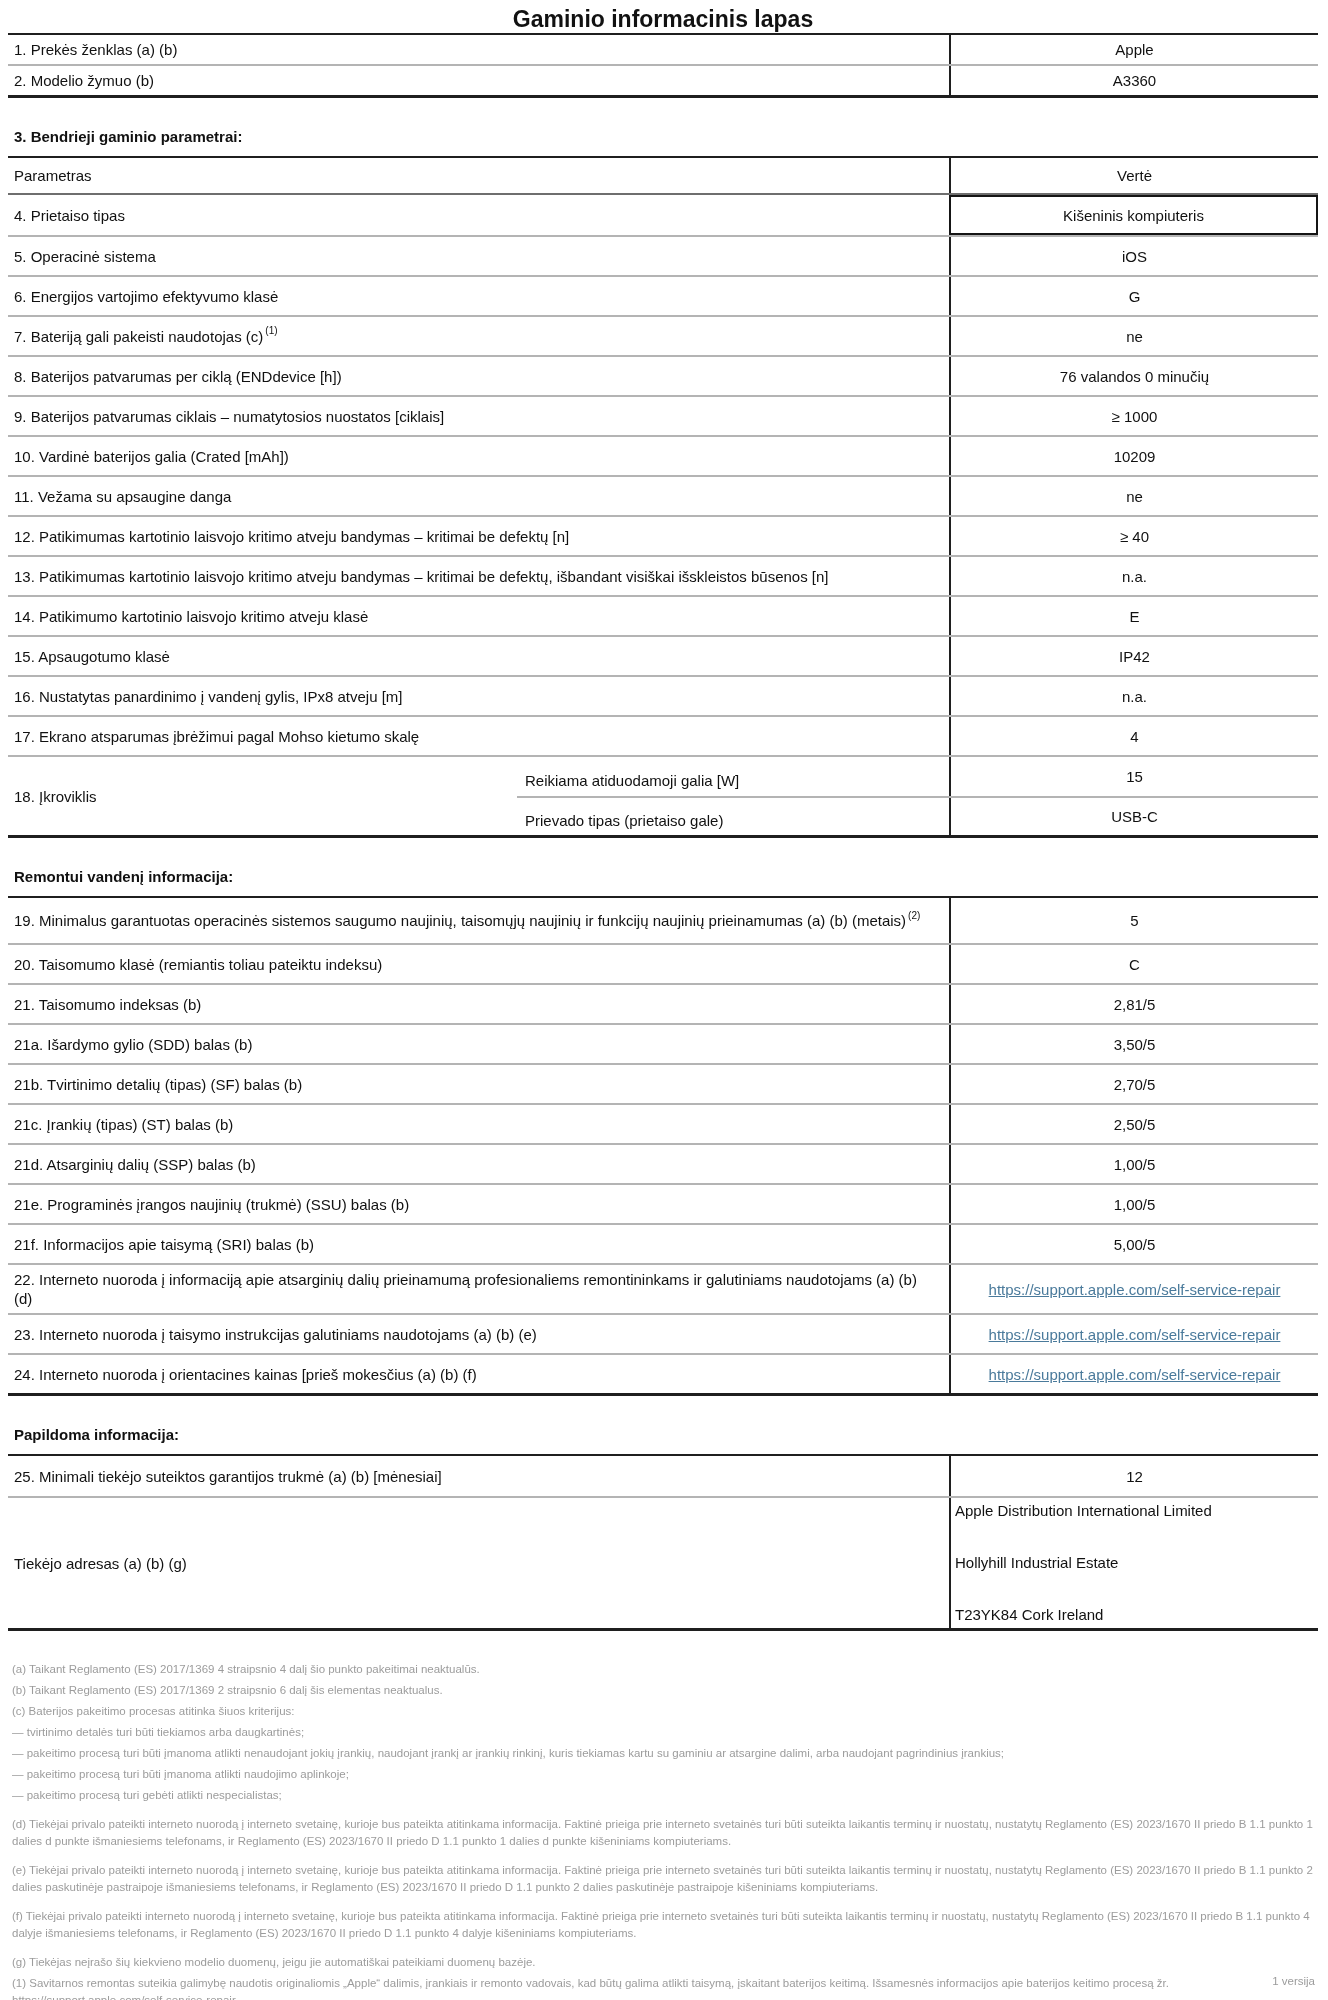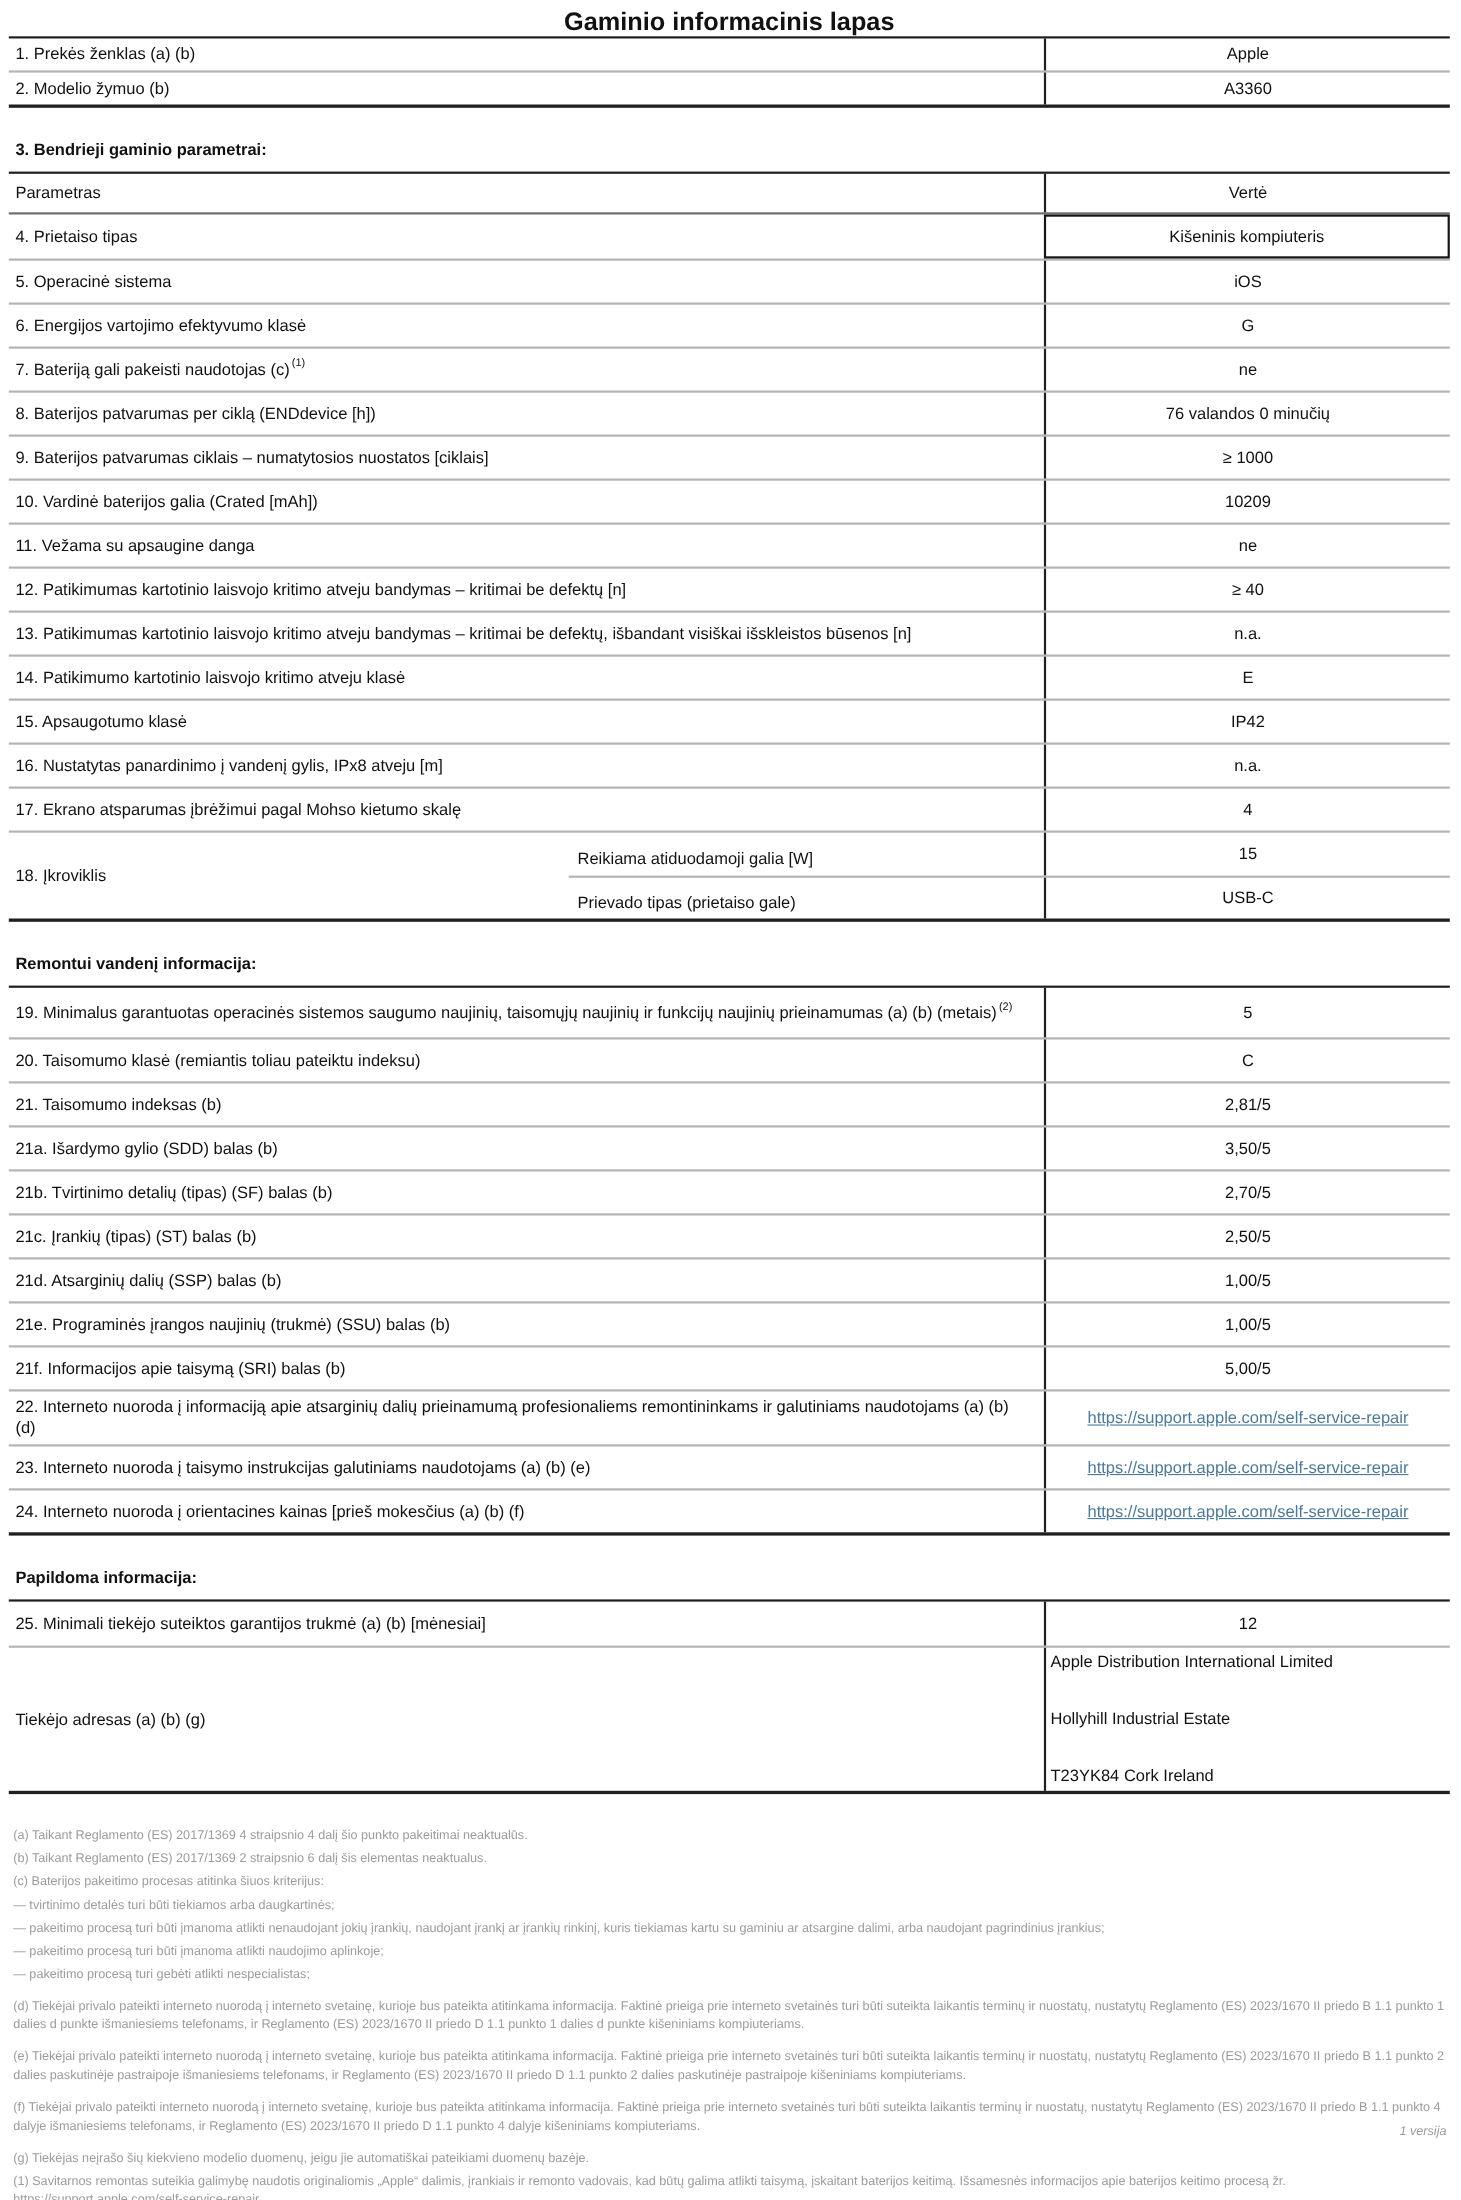--- a/index.html
+++ b/index.html
@@ -78,24 +78,23 @@
   a.link { color: var(--link-color, #4a7a9b); text-decoration: underline; }
 
   
   .footnotes { margin: 30px 0 0 4px; width: 1306px; }
   .fn { font-size: 11.5px; line-height: 17px; color: #9c9c9c; margin: 0 0 4px 0; }
   .fn--gap { margin-top: 12px; }
 
   .version {
     position: absolute;
     right: 13px;
-    top: 1932px;
+    top: 1975px;
     font-size: 11.5px;
     color: #9c9c9c;
-    font-style: italic;
   }
 </style>
 </head>
 <body>
 
 <div class="page">
   <div class="content">
 
     <h1 class="doc-title">Gaminio informacinis lapas</h1>
 

